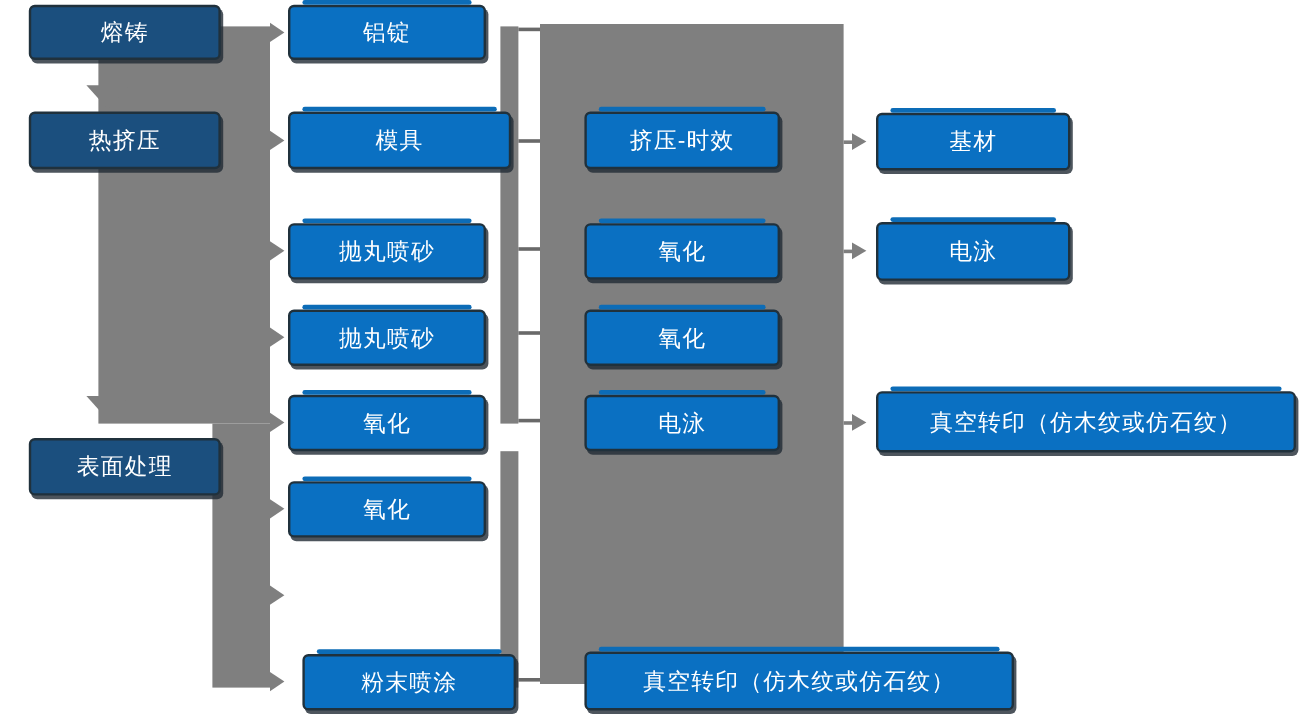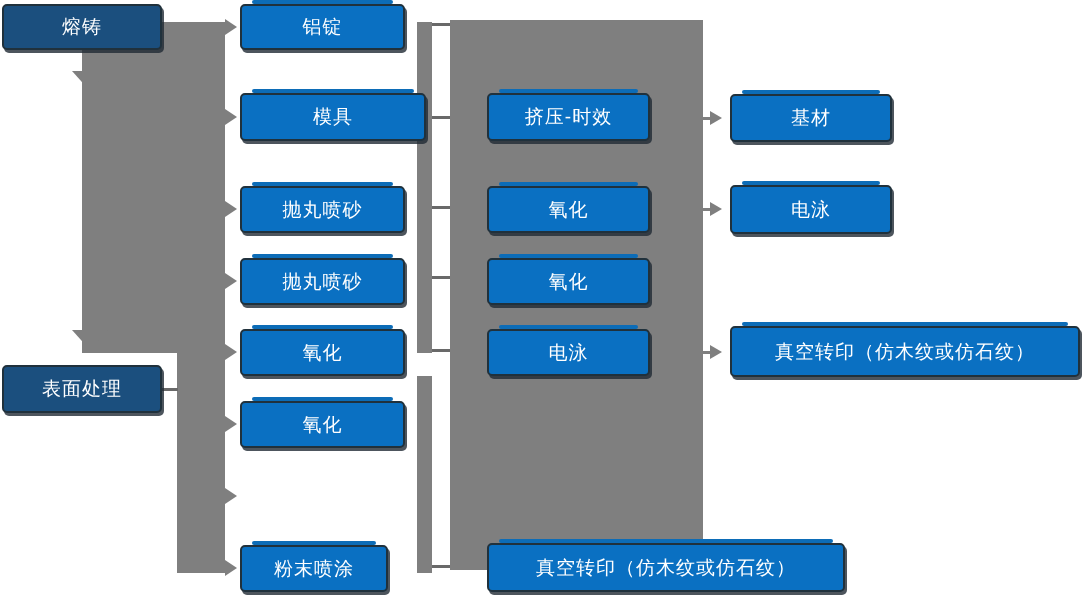--- a/index.html
+++ b/index.html
@@ -53,21 +53,21 @@
     box-shadow:2px 3px 0 rgba(32,42,52,0.8);
     z-index:5;
   }
   .node.light::before{
     content:"";
     position:absolute;
     left:10px;right:10px;top:-6px;height:4px;
     background:var(--node-accent);
     border-radius:2px;
   }
-  .node.dark{background:var(--node-dark-blue);}
+  .node.dark{background:var(--node-dark-blue);margin-left:22px;}
 </style>
 </head>
 <body>
 
 <div class="canvas">
 
   <div class="gray-rect" style="left:82px;top:22px;width:143px;height:331px;"></div>
   <div class="gray-rect" style="left:177px;top:353px;width:48px;height:220px;"></div>
   <div class="gray-rect" style="left:417px;top:22px;width:15px;height:331px;"></div>
   <div class="gray-rect" style="left:417px;top:376px;width:15px;height:197px;"></div>
@@ -97,20 +97,23 @@
   <div class="stem" style="left:703px;top:117px;width:8px;height:3px;"></div>
   <div class="arrow-right small" style="left:710px;top:111px;"></div>
   <div class="stem" style="left:703px;top:208px;width:8px;height:3px;"></div>
   <div class="arrow-right small" style="left:710px;top:202px;"></div>
   <div class="stem" style="left:703px;top:351px;width:8px;height:3px;"></div>
   <div class="arrow-right small" style="left:710px;top:345px;"></div>
 
   <div class="node dark" style="left:2px;top:4px;width:160px;height:46px;">
       <span>熔铸</span>
     </div>
+  <div class="node dark" style="left:2px;top:93px;width:160px;height:48px;">
+      <span>热挤压</span>
+    </div>
   <div class="node dark" style="left:2px;top:365px;width:160px;height:48px;">
       <span>表面处理</span>
     </div>
 
   <div class="node light" style="left:240px;top:4px;width:165px;height:46px;">
       <span>铝锭</span>
     </div>
   <div class="node light" style="left:240px;top:93px;width:186px;height:48px;">
       <span>模具</span>
     </div>
@@ -119,21 +122,21 @@
     </div>
   <div class="node light" style="left:240px;top:258px;width:165px;height:47px;">
       <span>抛丸喷砂</span>
     </div>
   <div class="node light" style="left:240px;top:329px;width:165px;height:47px;">
       <span>氧化</span>
     </div>
   <div class="node light" style="left:240px;top:401px;width:165px;height:47px;">
       <span>氧化</span>
     </div>
-  <div class="node light" style="left:240px;top:545px;width:148px;height:47px;">
+  <div class="node light" style="left:252px;top:545px;width:178px;height:47px;">
       <span>粉末喷涂</span>
     </div>
 
   <div class="node light" style="left:487px;top:93px;width:163px;height:48px;align-items:center;">
       <span>挤压-时效</span>
     </div>
   <div class="node light" style="left:487px;top:186px;width:163px;height:47px;">
       <span>氧化</span>
     </div>
   <div class="node light" style="left:487px;top:258px;width:163px;height:47px;">

